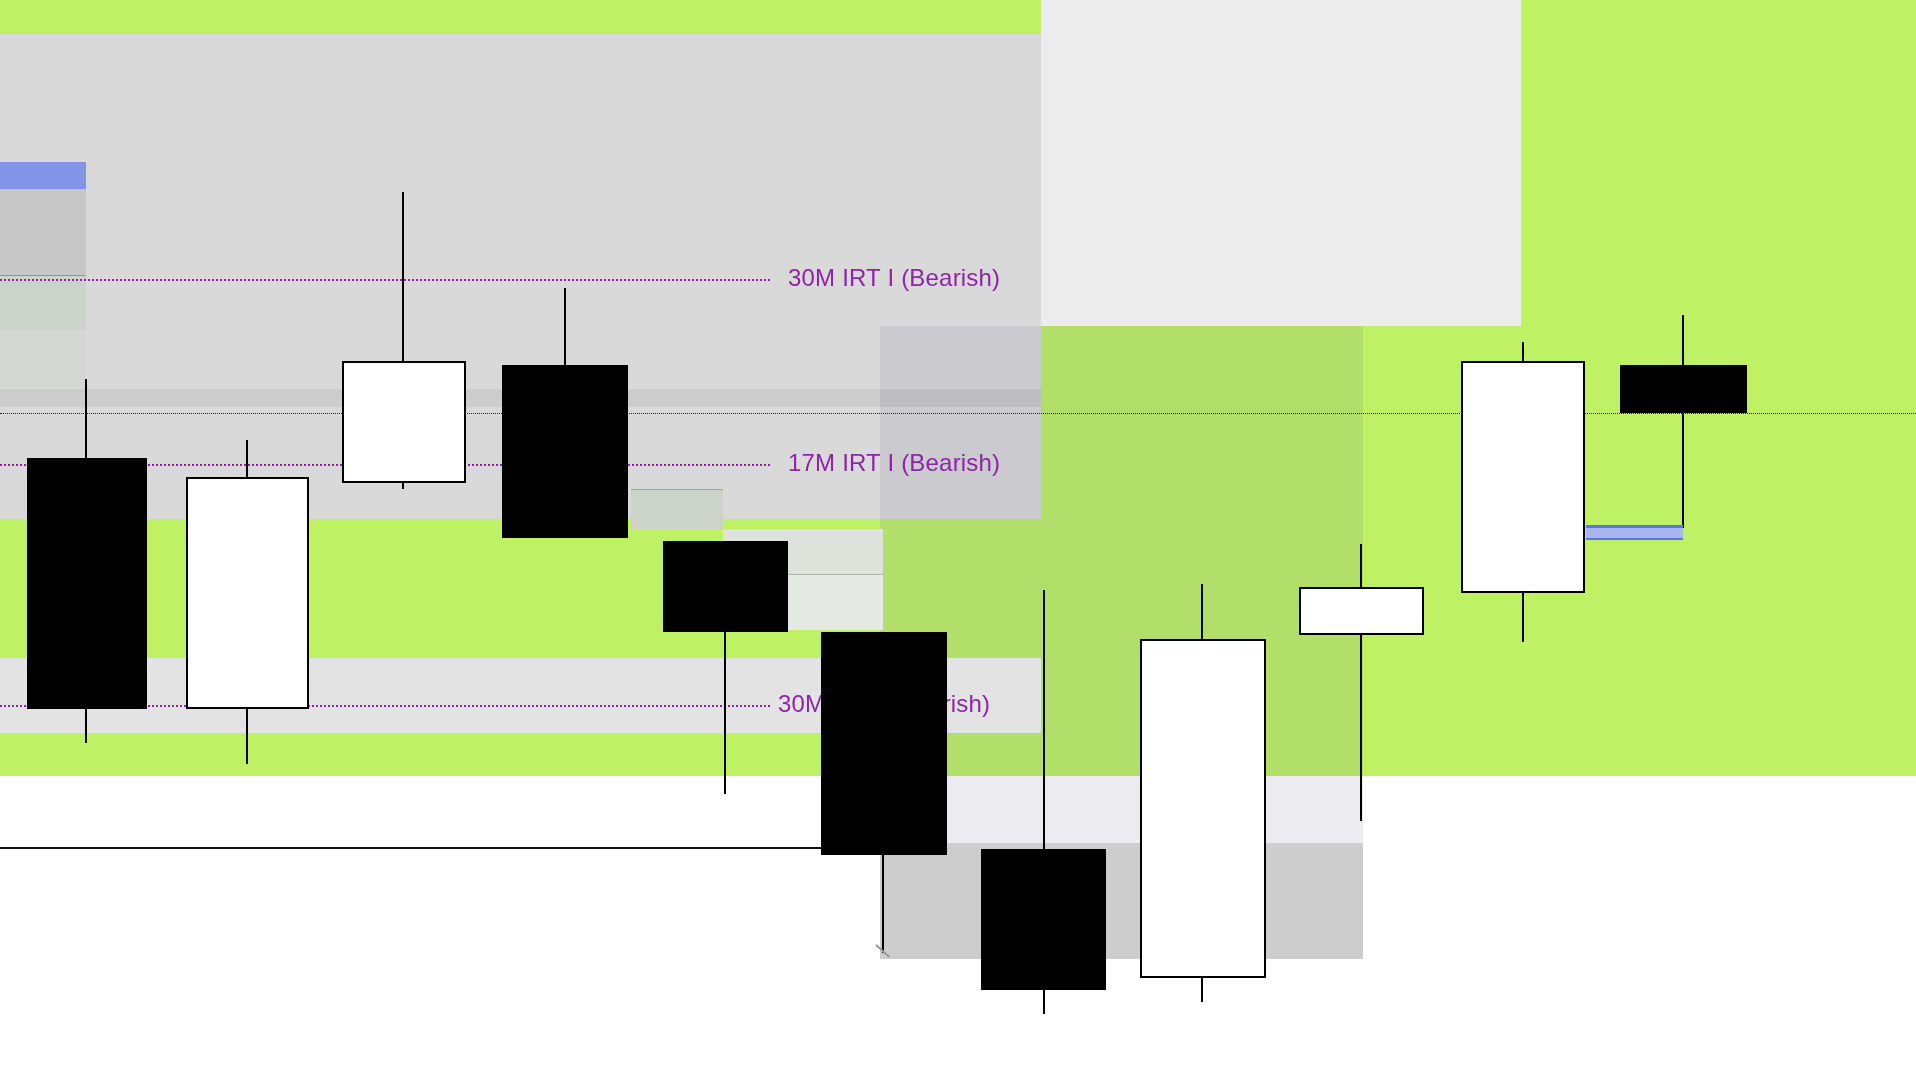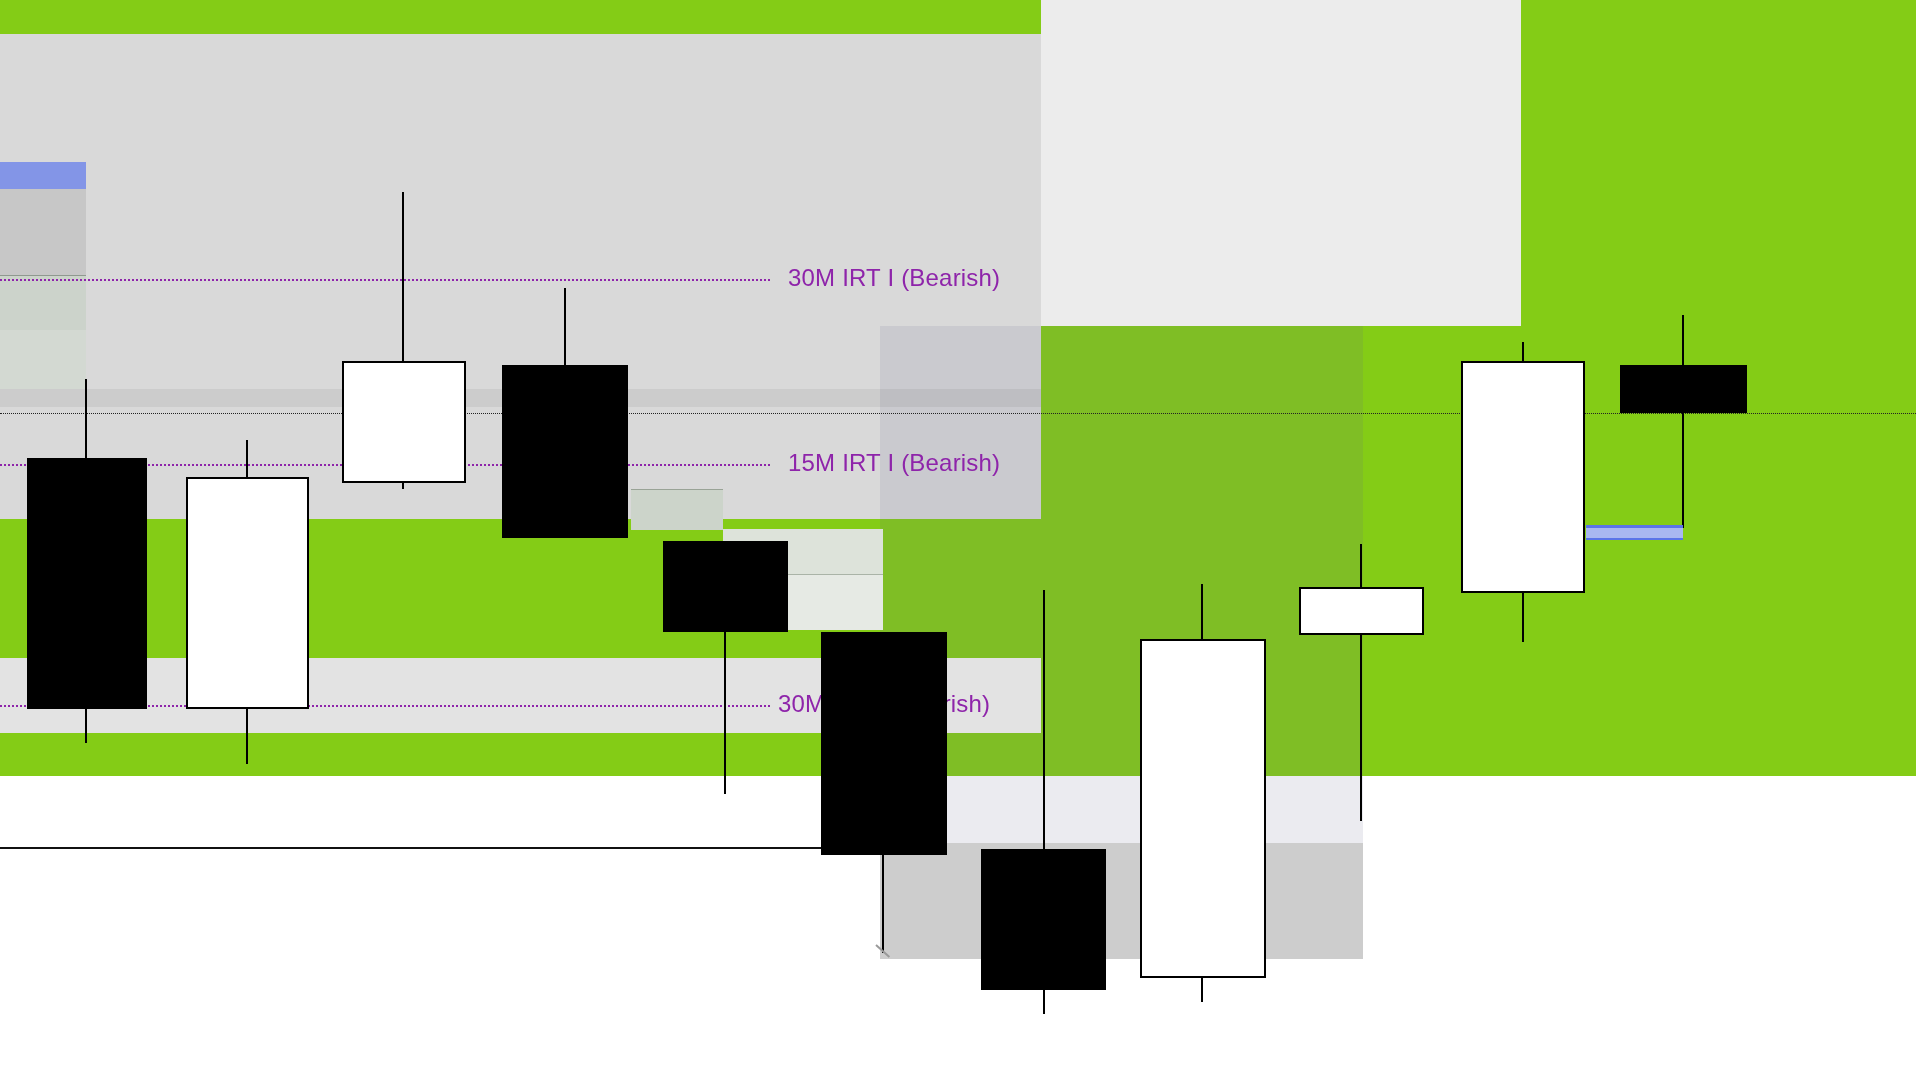--- a/index.html
+++ b/index.html
@@ -8,21 +8,21 @@
     width: 1916px;
     height: 1072px;
     background: #ffffff;
     overflow: hidden;
     font-family: "Liberation Sans", sans-serif;
   }
   #chart {
     position: relative;
     width: 1916px;
     height: 776px;
-    background: #84cc16;
+    background: #bef264;
   }
   .zone   { position: absolute; }
   .hline  { position: absolute; height: 0; }
   .line-label {
     position: absolute;
     transform: translateY(-54%);
     font-size: 24px;
     line-height: 1;
     white-space: nowrap;
     letter-spacing: 0.2px;
@@ -47,21 +47,21 @@
     <div class="zone" style="left: 0px; top: 162px; width: 86px; height: 27px; background: rgb(131, 149, 231);"></div>
     <div class="zone" style="left: 0px; top: 189px; width: 86px; height: 86px; background: rgb(199, 199, 199);"></div>
     <div class="zone" style="left: 0px; top: 275px; width: 86px; height: 55px; background: rgb(204, 211, 203); border-top: 1px solid rgb(143, 153, 143);"></div>
     <div class="zone" style="left: 0px; top: 330px; width: 86px; height: 59px; background: rgb(211, 217, 210);"></div>
     <div class="zone" style="left: 631px; top: 489px; width: 92px; height: 40px; background: rgb(204, 212, 202); border-top: 1px solid rgb(153, 163, 150);"></div>
     <div class="zone" style="left: 723px; top: 529px; width: 160px; height: 45px; background: rgb(221, 227, 218);"></div>
     <div class="zone" style="left: 788px; top: 574px; width: 95px; height: 55px; background: rgb(230, 234, 228); border-top: 1px solid rgb(170, 180, 167);"></div>
     <div class="hline" style="left: 0px; top: 279px; width: 770px; border-top: 2px dotted rgb(142, 36, 170);"></div>
     <div class="line-label" style="left: 788px; top: 279px; color: rgb(142, 36, 170);">30M IRT I (Bearish)</div>
     <div class="hline" style="left: 0px; top: 464px; width: 770px; border-top: 2px dotted rgb(142, 36, 170);"></div>
-    <div class="line-label" style="left: 788px; top: 464px; color: rgb(142, 36, 170);">15M IRT I (Bearish)</div>
+    <div class="line-label" style="left: 788px; top: 464px; color: rgb(142, 36, 170);">17M IRT I (Bearish)</div>
     <div class="hline" style="left: 0px; top: 705px; width: 770px; border-top: 2px dotted rgb(142, 36, 170);"></div>
     <div class="line-label" style="left: 778px; top: 705px; color: rgb(142, 36, 170);">30M IRT I (Bearish)</div>
     <div class="hline" style="left: 0px; top: 413px; width: 1916px; border-top: 1.5px dotted rgb(34, 34, 34);"></div>
     <div class="hline" style="left: 0px; top: 847px; width: 884px; border-top: 2px solid rgb(17, 17, 17);"></div>
     <div class="wick" style="left: 85px; top: 379px; height: 364px;"></div>
     <div class="candle-body bear" style="left: 27px; top: 458px; width: 120px; height: 251px;"></div>
     <div class="wick" style="left: 246px; top: 440px; height: 324px;"></div>
     <div class="candle-body bull" style="left: 186px; top: 477px; width: 123px; height: 232px;"></div>
     <div class="wick" style="left: 402px; top: 192px; height: 297px;"></div>
     <div class="candle-body bull" style="left: 342px; top: 361px; width: 124px; height: 122px;"></div>

